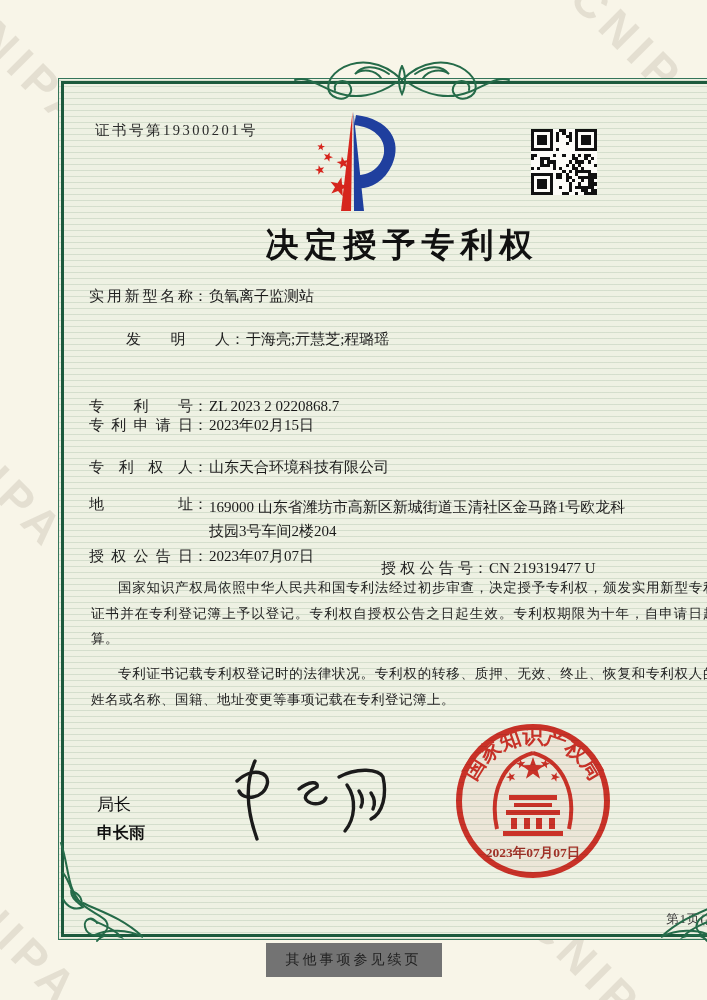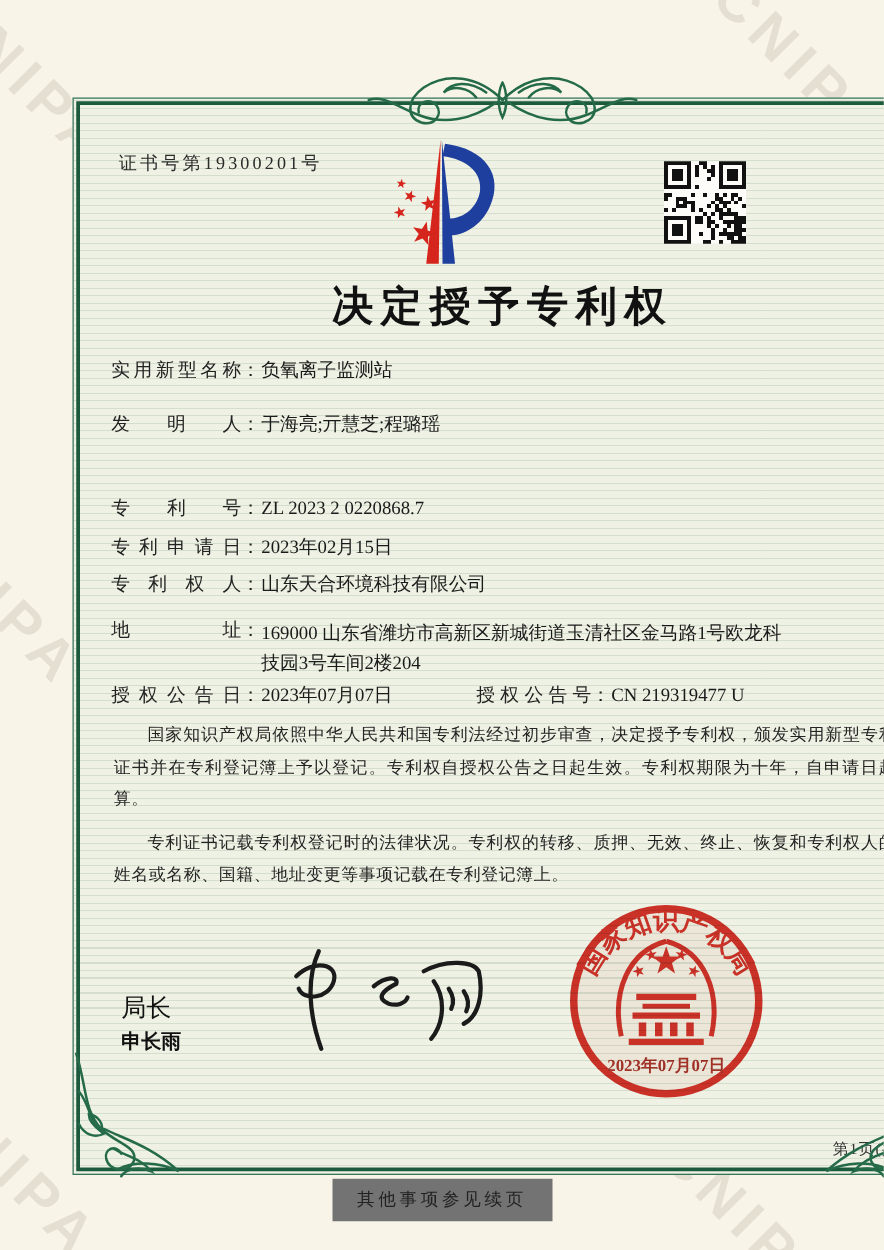--- a/index.html
+++ b/index.html
@@ -42,30 +42,30 @@
   }
   
   .row { position:absolute; left:30px; font-size:15px; white-space:nowrap; }
   .lbl {
     display:inline-block; width:104px; vertical-align:top;
     text-align:justify; text-align-last:justify; color:#222;
   }
   .colon { display:inline-block; width:16px; }
   .val { color:#1a1a1a; }
   .val-wrap { display:inline-block; white-space:normal; width:428px; vertical-align:top; line-height:1.6; }
-  .grant-no-group { position:absolute; left:292px; top:0; white-space:nowrap; }
+  .grant-no-group { position:absolute; left:292px; top:12px; white-space:nowrap; }
   .grant-no-group .lbl { width:92px; }
   
   .paras {
     position:absolute; left:32px; right:28px; top:496px;
     font-size:13.5px; line-height:1.9; text-align:justify; color:#232323;
   }
   .paras p { text-indent:2em; margin-bottom:9px; letter-spacing:0.5px; }
   
-  .signer-title { position:absolute; left:38px; top:714px; font-size:20px;
+  .signer-title { position:absolute; left:38px; top:714px; font-size:17px;
     font-family:"Liberation Sans","DejaVu Sans",sans-serif; color:#111; }
   .signer-name  { position:absolute; left:38px; top:744px; font-size:16px; font-weight:bold;
     font-family:"Liberation Sans","DejaVu Sans",sans-serif; color:#111; }
   .signature { position:absolute; left:128px; top:676px; }
   .signature path { stroke:#1b1b1b; stroke-width:3.4; fill:none; stroke-linecap:round; }
   
   .seal { position:absolute; left:394px; top:642px; width:160px; height:160px; opacity:0.93; mix-blend-mode:multiply; }
   
   .page-info { position:absolute; left:0; right:0; top:832px; text-align:right; font-size:12.5px; letter-spacing:1px; color:#333; }
   .continuation {
@@ -263,27 +263,27 @@
         <rect x="57" y="60" width="3" height="3"></rect>
         <rect x="60" y="60" width="3" height="3"></rect>
       </g>
   </svg>
 
   <div class="title">决定授予专利权</div>
 
   <div class="row" style="top:208px;">
     <span class="lbl">实用新型名称</span><span class="colon">：</span><span class="val">负氧离子监测站</span>
   </div>
-  <div class="row" style="top:251px;">
+  <div class="row" style="top:251px;margin-left:37px;">
     <span class="lbl">发明人</span><span class="colon">：</span><span class="val">于海亮;亓慧芝;程璐瑶</span>
   </div>
   <div class="row" style="top:294px;margin-top:24px;">
     <span class="lbl">专利号</span><span class="colon">：</span><span class="val">ZL 2023 2 0220868.7</span>
   </div>
-  <div class="row" style="top:349px;">
+  <div class="row" style="top:337px;">
     <span class="lbl">专利申请日</span><span class="colon">：</span><span class="val">2023年02月15日</span>
   </div>
   <div class="row" style="top:379px;">
     <span class="lbl">专利权人</span><span class="colon">：</span><span class="val">山东天合环境科技有限公司</span>
   </div>
   <div class="row" style="top:416px;">
     <span class="lbl">地址</span><span class="colon">：</span><span class="val val-wrap">169000 山东省潍坊市高新区新城街道玉清社区金马路1号欧龙科技园3号车间2楼204</span>
   </div>
   <div class="row" style="top:468px;">
     <span class="lbl">授权公告日</span><span class="colon">：</span><span class="val">2023年07月07日</span>

